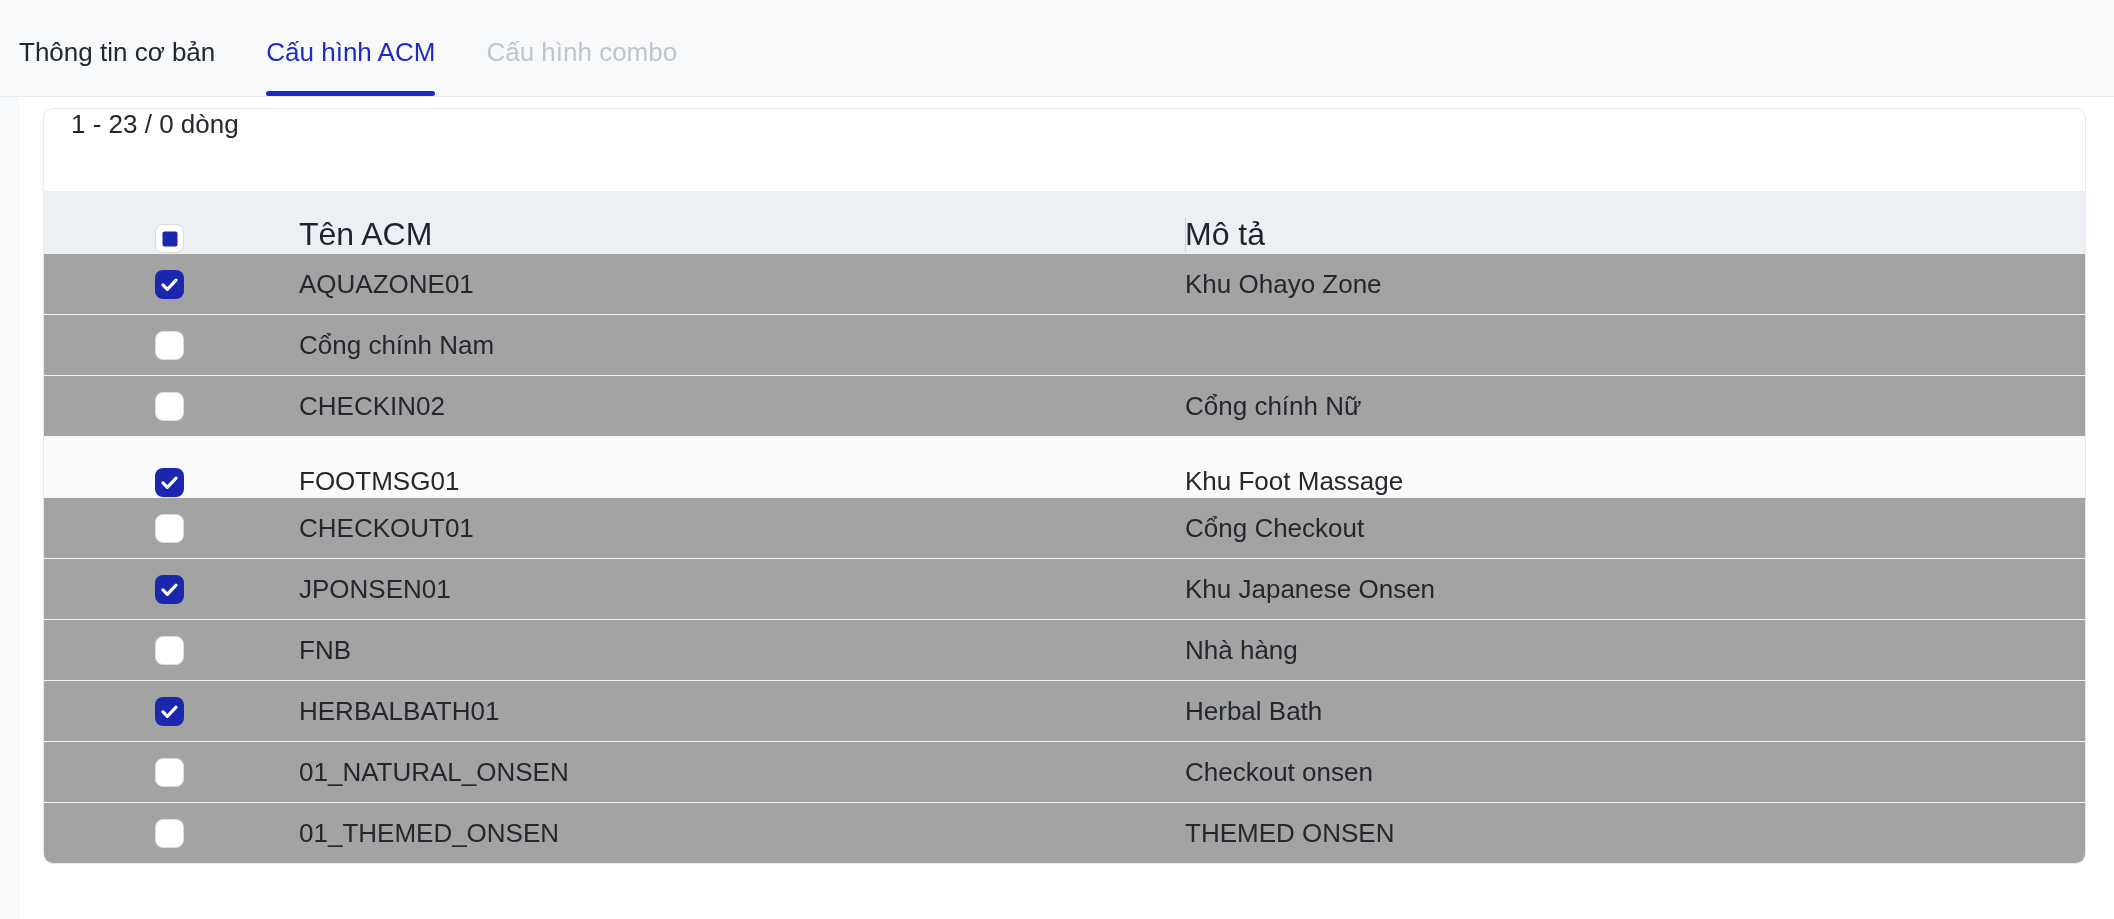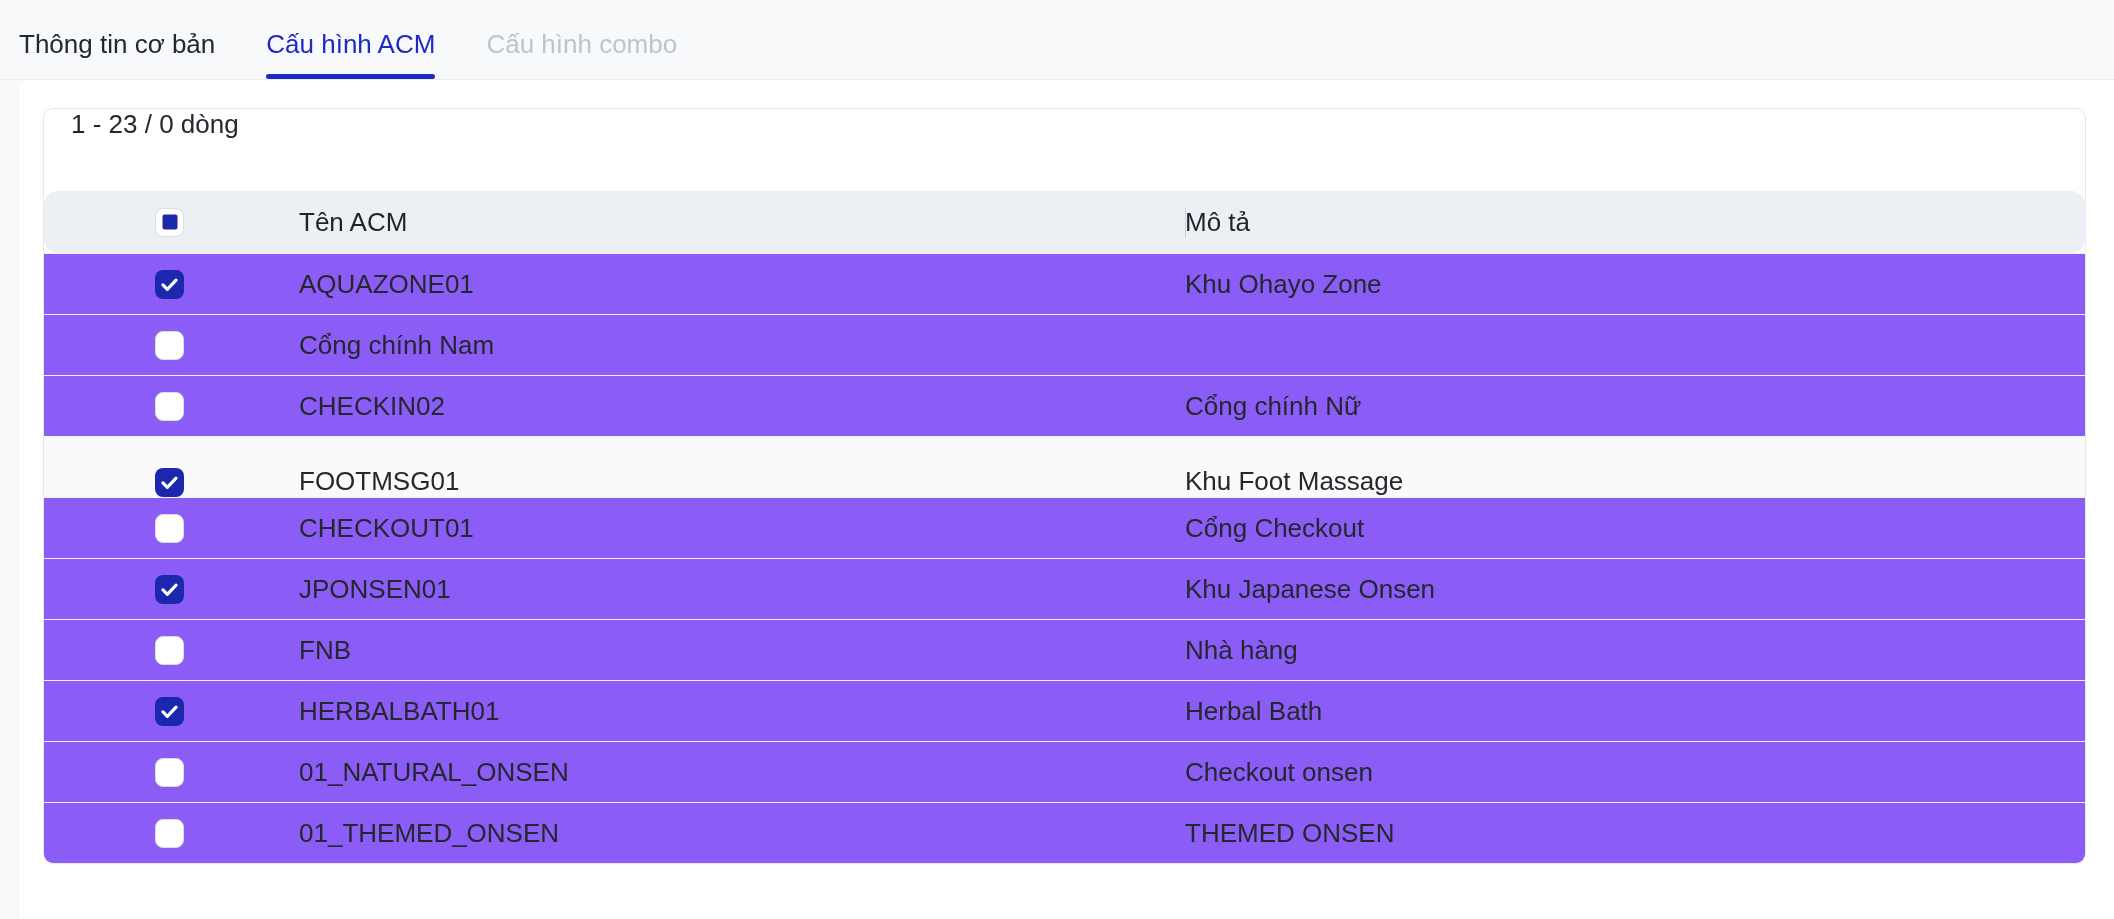--- a/index.html
+++ b/index.html
@@ -6,21 +6,21 @@
   html, body {
     width: 2114px; height: 919px;
     overflow: hidden;
     font-family: "Liberation Sans", sans-serif;
     background: var(--page-bg, #f8f9fb);
     position: relative;
   }
 
   
   .tabbar {
-    height: 80px;
+    height: 97px;
     padding-left: 19px;
     display: flex;
     align-items: stretch;
     gap: 51px;
     background: var(--page-bg, #f8f9fb);
     border-bottom: 1px solid #eaedf0;
     position: relative;
     z-index: 2;
   }
   .tab {
@@ -69,27 +69,26 @@
     height: 82px;
     display: flex;
     align-items: flex-start;
     padding-left: 27px;
     font-size: 26px;
     color: var(--text-dark, #23272e);
   }
 
   .thead {
     display: flex;
-    align-items: center;
+    align-items: flex-end;
     height: 62px;
     background: var(--header-bg, #ecf0f4);
-    font-size: 26px;
+    font-size: 32px;
     font-weight: 500;
     color: #1f242b;
-    border-radius: 14px;
   }
   .cell-select {
     width: 255px;
     padding-left: 111px;
     display: flex;
     align-items: center;
     flex: none;
   }
   .cell-name { width: 886px; flex: none; overflow: hidden; white-space: nowrap; }
   .cell-desc { flex: 1; position: relative; overflow: hidden; white-space: nowrap; }
@@ -102,21 +101,21 @@
     background: #ccd3da;
   }
 
   .row {
     display: flex;
     align-items: center;
     height: 61px;
     border-top: 1px solid var(--row-divider, #f0f2f5);
     font-size: 26px;
     color: var(--text-dark, #23272e);
-    background: #8b5cf6;
+    background: #a3a3a3;
   }
   .row.hover { background: var(--row-hover, #fafafa); align-items: flex-end; }
 
   
   .checkbox {
     width: 29px; height: 29px;
     border-radius: 8px;
     position: relative;
     flex: none;
     cursor: pointer;

